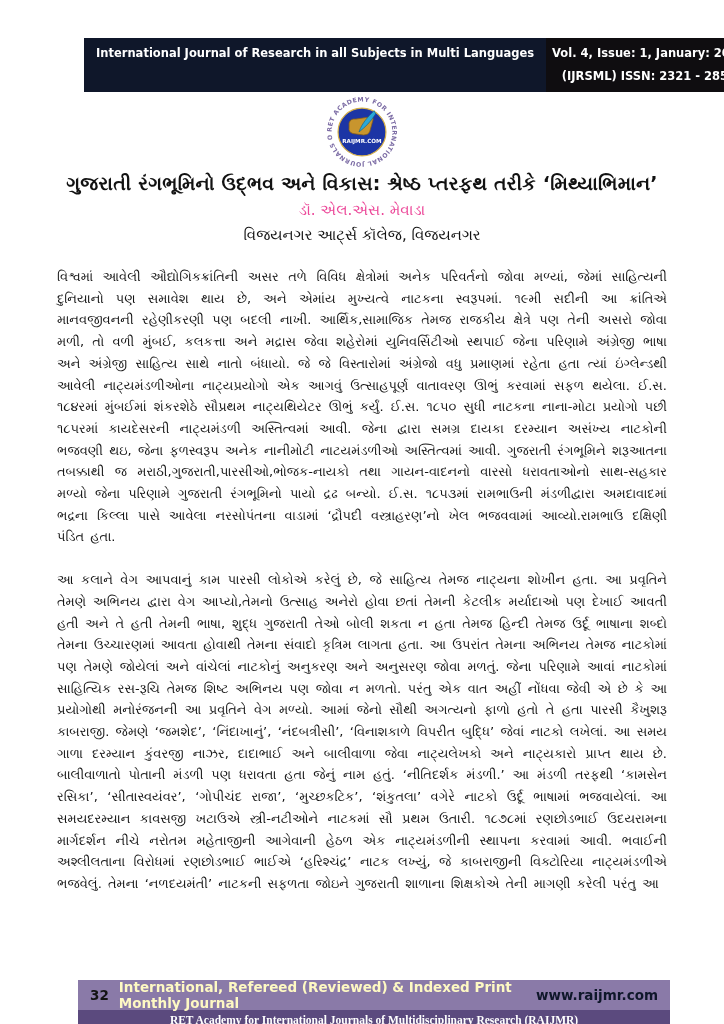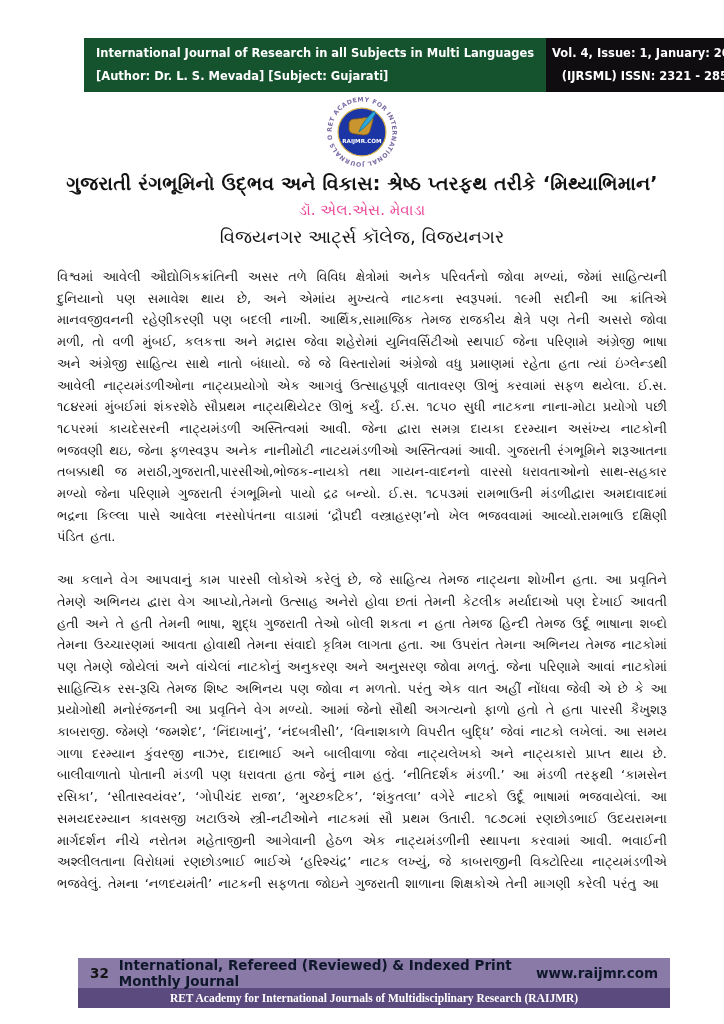--- a/index.html
+++ b/index.html
@@ -6,74 +6,73 @@
   body{
     width:724px;height:1024px;background:#ffffff;
     font-family:"DejaVu Sans","Liberation Sans",sans-serif;
     -webkit-font-smoothing:antialiased;
   }
   .page{position:relative;width:724px;height:1024px;background:#ffffff;overflow:hidden;}
 
   
   .hdr{position:absolute;top:38px;left:84px;width:557px;height:54px;display:flex;}
   .hdr-left{
-    background:#14532d;flex:1.55;color:#ffffff;font-weight:bold;font-size:11.5px;
+    background:#0f172a;flex:1.55;color:#ffffff;font-weight:bold;font-size:11.5px;
     display:flex;flex-direction:column;justify-content:space-between;
     padding:8px 12px 9px 12px;box-sizing:border-box;white-space:nowrap;
   }
   .hdr-right{
     background:#0f0d10;flex:1;color:#ffffff;font-weight:bold;font-size:11.5px;
     display:flex;flex-direction:column;justify-content:space-between;align-items:center;
     padding:8px 6px 9px 6px;box-sizing:border-box;white-space:nowrap;text-align:center;
   }
 
   
   .logo{position:absolute;top:94px;left:50%;transform:translateX(-50%);width:76px;height:76px;}
 
   
   .title{
     position:absolute;top:172px;left:40px;width:644px;text-align:center;
     font-size:19px;font-weight:bold;color:#121212;letter-spacing:0.2px;
   }
   .author{position:absolute;top:201px;left:40px;width:644px;text-align:center;font-size:15px;color:#ec4899;}
-  .affil{position:absolute;top:226px;left:40px;width:644px;text-align:center;font-size:18px;color:#121212;}
+  .affil{position:absolute;top:226px;left:40px;width:644px;text-align:center;font-size:15px;color:#121212;}
 
   
   .bodytext{
     position:absolute;top:266px;left:57px;width:610px;
     font-size:13px;line-height:21.7px;color:#141414;text-align:justify;
     word-spacing:2px;
   }
   .bodytext p{margin:0;}
   .bodytext p + p{margin-top:21px;}
 
   
   .ftr{position:absolute;top:958px;left:78px;width:592px;}
   .ftr-top{
     background:#8a7aa8;height:30px;display:flex;align-items:center;
-    padding:0 12px;box-sizing:border-box;font-weight:bold;font-size:13.5px;
+    padding:0 12px;box-sizing:border-box;font-weight:bold;font-size:13.5px;margin-top:22px;
   }
   .ftr-pagenum{color:#141414;margin-right:10px;}
-  .ftr-label{color:#0f172a;flex:1;}
+  .ftr-label{color:#fef9c3;flex:1;}
   .ftr-site{color:#0f172a;}
   .ftr-bottom{
     background:#5b4a7e;height:20px;display:flex;align-items:center;justify-content:center;
     color:#ffffff;font-family:"Liberation Serif","DejaVu Serif",serif;
     font-weight:bold;font-size:11.5px;
   }
 </style>
 </head>
 <body>
 
 <div class="page">
 
   <div class="hdr">
     <div class="hdr-left">
       <span>International Journal of Research in all Subjects in Multi Languages</span>
-      <span>[Author: Dr. L. S. Mevada] [Subject: Gujarati]</span>
     </div>
     <div class="hdr-right">
       <span>Vol. 4, Issue: 1, January: 2016</span>
       <span>(IJRSML)  ISSN: 2321 - 2853</span>
     </div>
   </div>
 
   <div class="logo">
     <svg viewBox="0 0 100 100" width="76" height="76">
       <defs>

